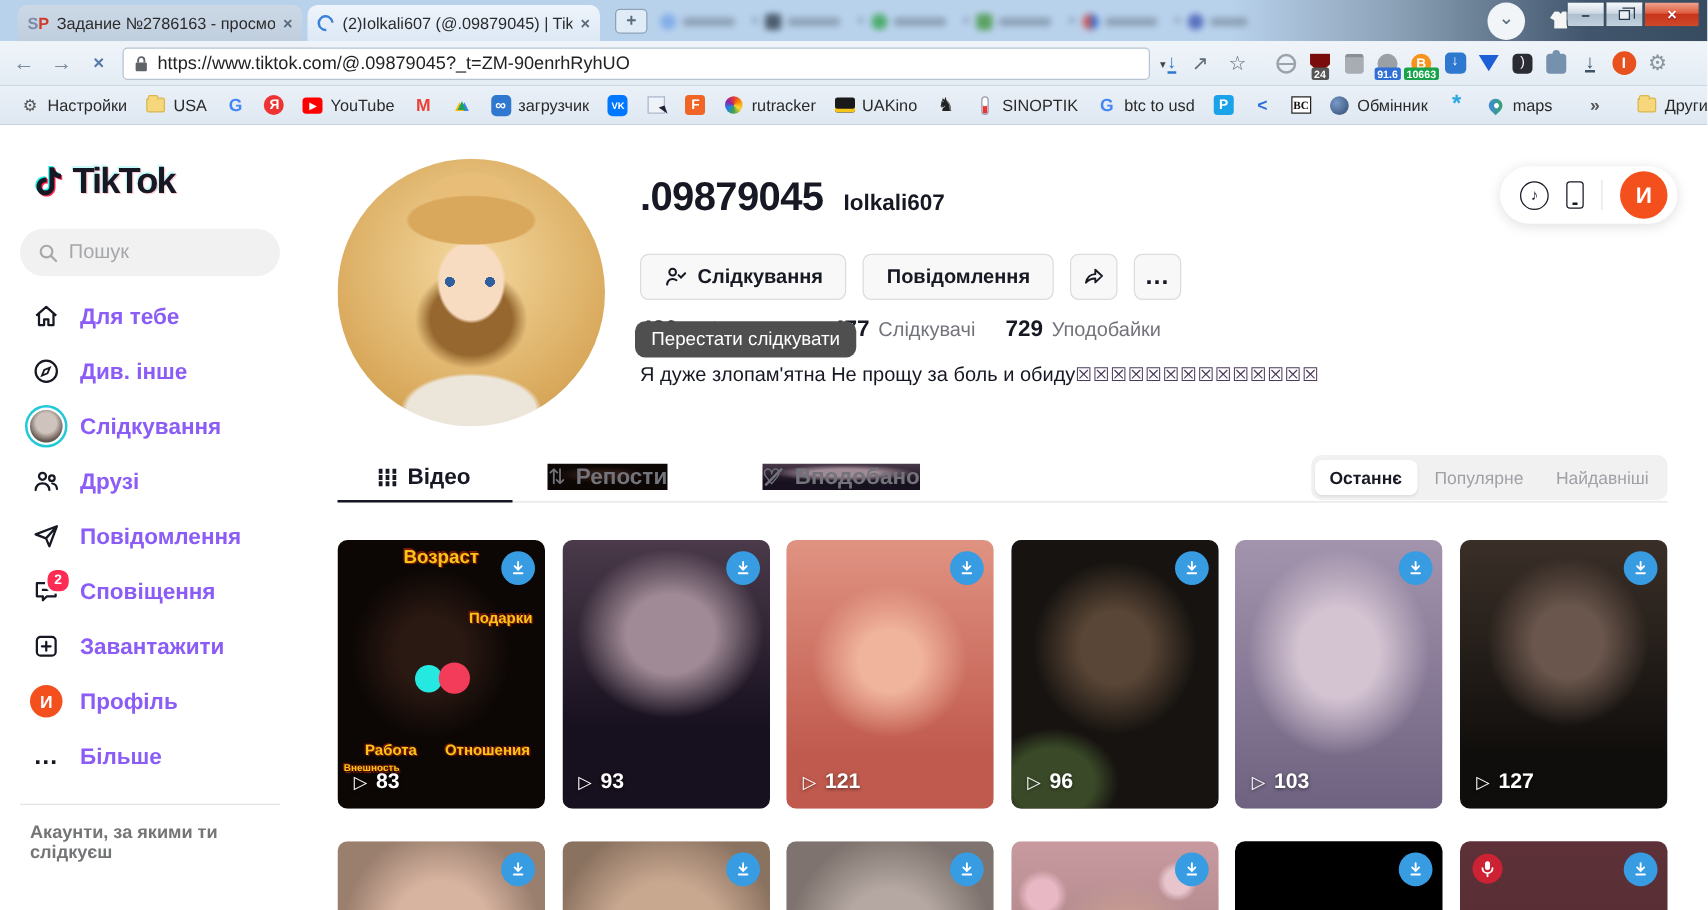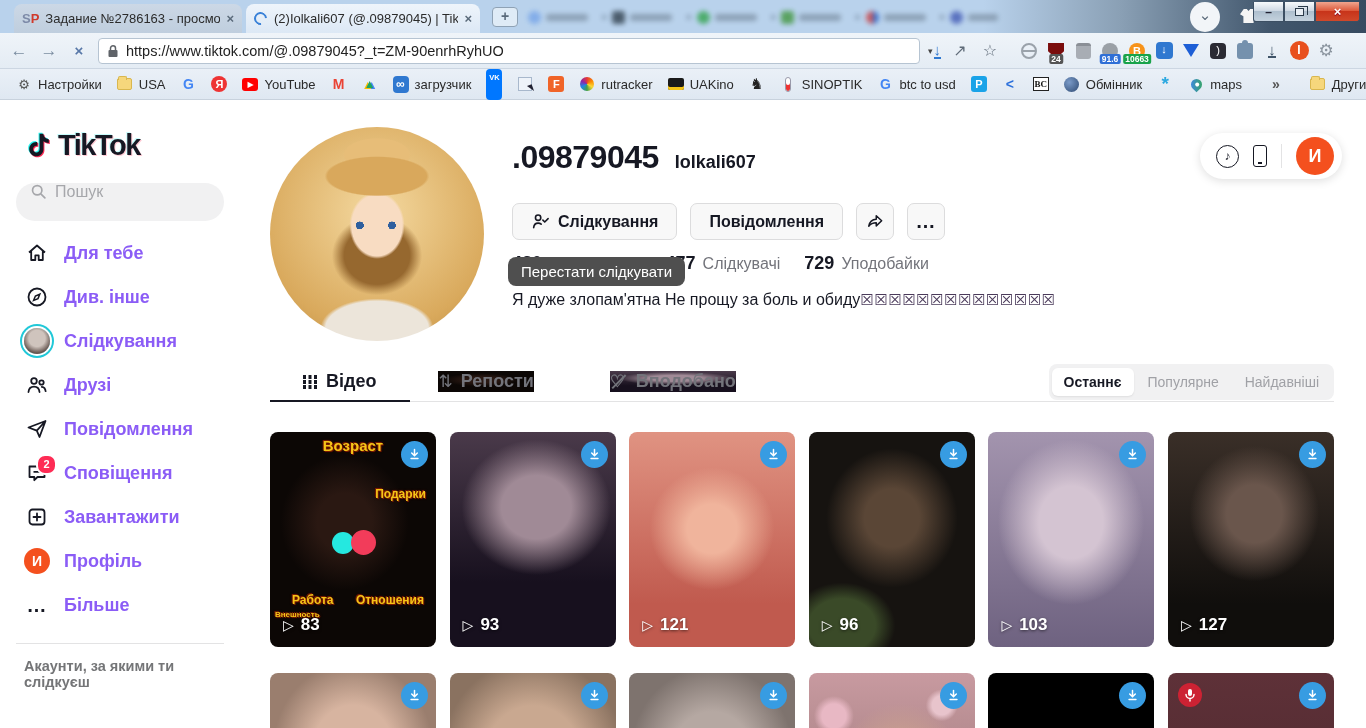--- a/index.html
+++ b/index.html
@@ -94,21 +94,21 @@
     background:#f6d77c; border:1px solid #d9b74f; border-bottom:none; border-radius:2px 2px 0 0; }
   .ic-g { color:#4285f4; font-weight:bold; font-size:14px; }
   .ic-ya { width:16px; height:16px; background:#e33; border-radius:50%; color:#fff; font-size:11px;
     font-weight:bold; text-align:center; line-height:16px; }
   .ic-yt { width:18px; height:13px; background:#f00; border-radius:3px; color:#fff; font-size:8px;
     text-align:center; line-height:13px; }
   .ic-m { color:#ea4335; font-weight:bold; font-size:14px; }
   .ic-dr { color:#1da462; font-size:12px; text-shadow:-2px 1px 0 #fbbc04, 2px 1px 0 #4285f4; }
   .ic-inf { width:17px; height:17px; background:#2f78d0; border-radius:4px; color:#fff; font-size:12px;
     font-weight:bold; text-align:center; line-height:16px; }
-  .ic-vk { width:17px; height:31px; background:#07f; border-radius:4px; color:#fff; font-size:7.5px;
+  .ic-vk { width:17px; height:17px; background:#07f; border-radius:4px; color:#fff; font-size:7.5px;
     font-weight:bold; text-align:center; line-height:17px; }
   .ic-tr { width:14px; height:14px; background:#eef3f9; border:1px solid #a8b8cc; position:relative; }
   .ic-tr:before { content:""; position:absolute; right:-2px; bottom:-2px; width:0; height:0;
     border-left:5px solid transparent; border-top:7px solid #223; transform:rotate(-20deg); }
   .ic-f { width:16px; height:16px; background:#f06428; border-radius:3px; color:#fff; font-size:11px;
     font-weight:bold; text-align:center; line-height:16px; }
   .ic-rt { width:14px; height:14px; border-radius:50%;
     background:conic-gradient(#e53935,#fb8c00,#fdd835,#43a047,#1e88e5,#8e24aa,#e53935); }
   .ic-ua { width:16px; height:12px; background:#1a1a1a; border-radius:2px;
     box-shadow:inset 0 -3px 0 #f5c518; }
@@ -132,21 +132,21 @@
   .bm-div { width:1px; height:18px; background:#b8c2cc; }
 
   
   #page { position:absolute; top:100px; left:0; width:1366px; height:628px; background:#fff; }
 
   #sidebar { position:absolute; left:0; top:0; width:240px; height:628px; }
   #logo { margin:28px 0 0 24px; display:flex; align-items:center; gap:4px; }
   #logo .word { font-size:29px; font-weight:800; color:#161823; letter-spacing:-1.5px;
     text-shadow:1px 1px 0 rgba(254,44,85,.25), -1px -1px 0 rgba(37,244,238,.25); }
   #searchbox { margin:21px 16px 0 16px; height:38px; background:#f1f1f2; border-radius:92px;
-    display:flex; align-items:flex-start; padding:0 14px; gap:8px; }
+    display:flex; align-items:center; padding:0 14px; gap:8px; }
   #searchbox input { border:none; outline:none; background:transparent; font-size:16px; color:#161823;
     width:150px; font-family:"Liberation Sans",sans-serif; }
   #searchbox input::placeholder { color:#a6a7ab; }
   #nav { margin-top:10px; }
   .nav-item { height:44px; display:flex; align-items:center; gap:14px; padding-left:24px; cursor:pointer; }
   .nav-ic { width:26px; height:26px; display:flex; align-items:center; justify-content:center;
     position:relative; flex:none; }
   .nav-lb { font-size:18px; font-weight:600; color:#8b5cf6; }
   .mini-ava { width:26px; height:26px; border-radius:50%;
     background:radial-gradient(circle at 50% 40%, #cfc4bd 0 40%, #6a5a54 70%, #3a3230);

